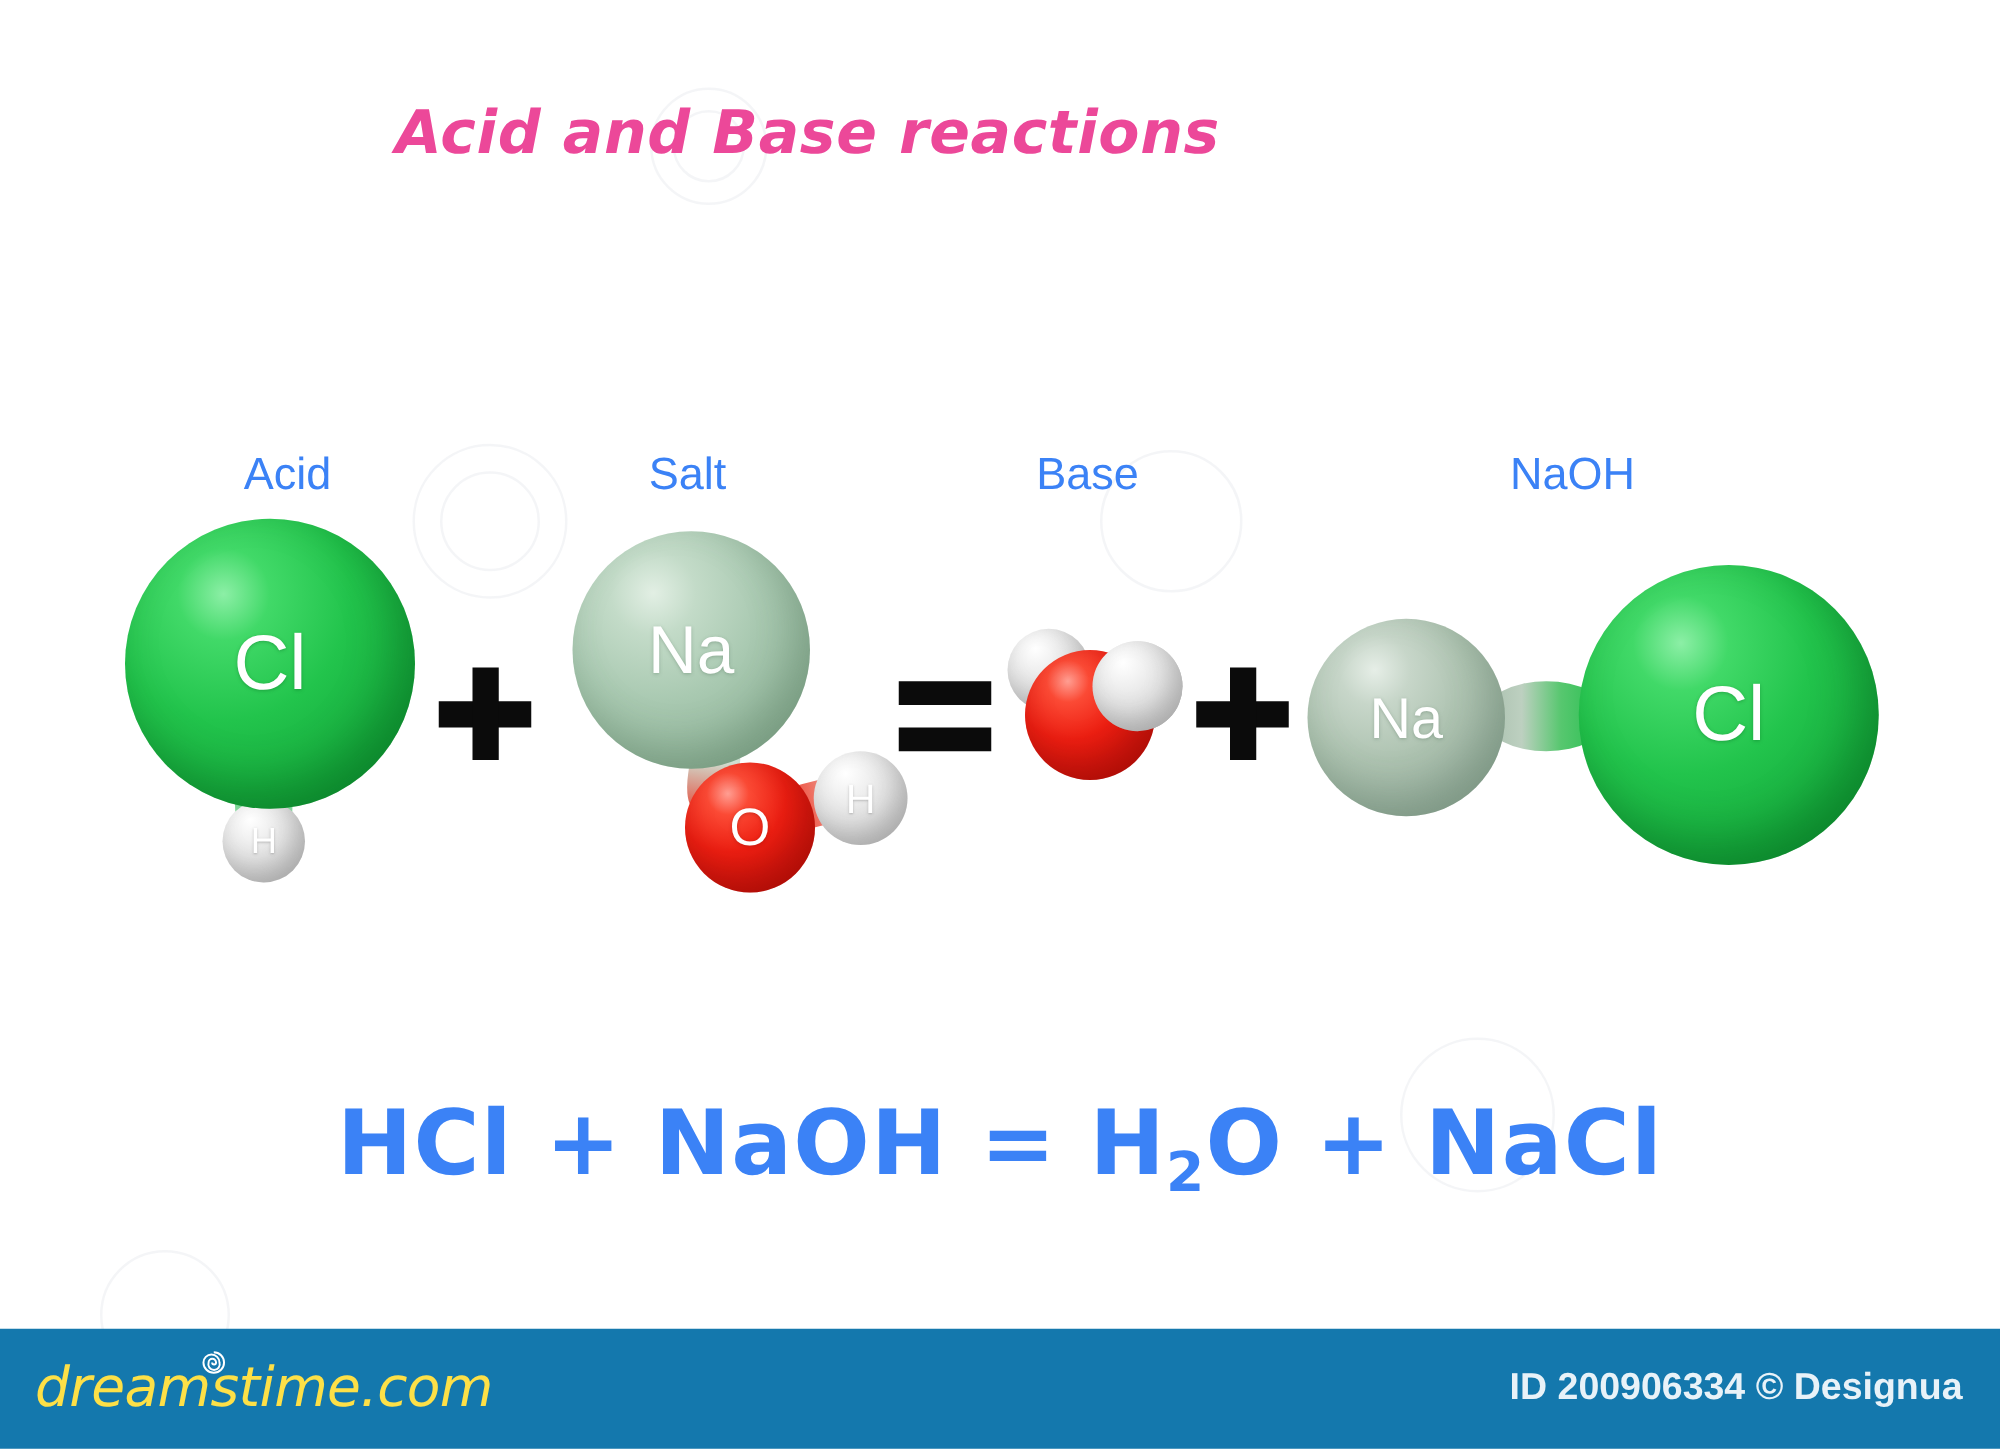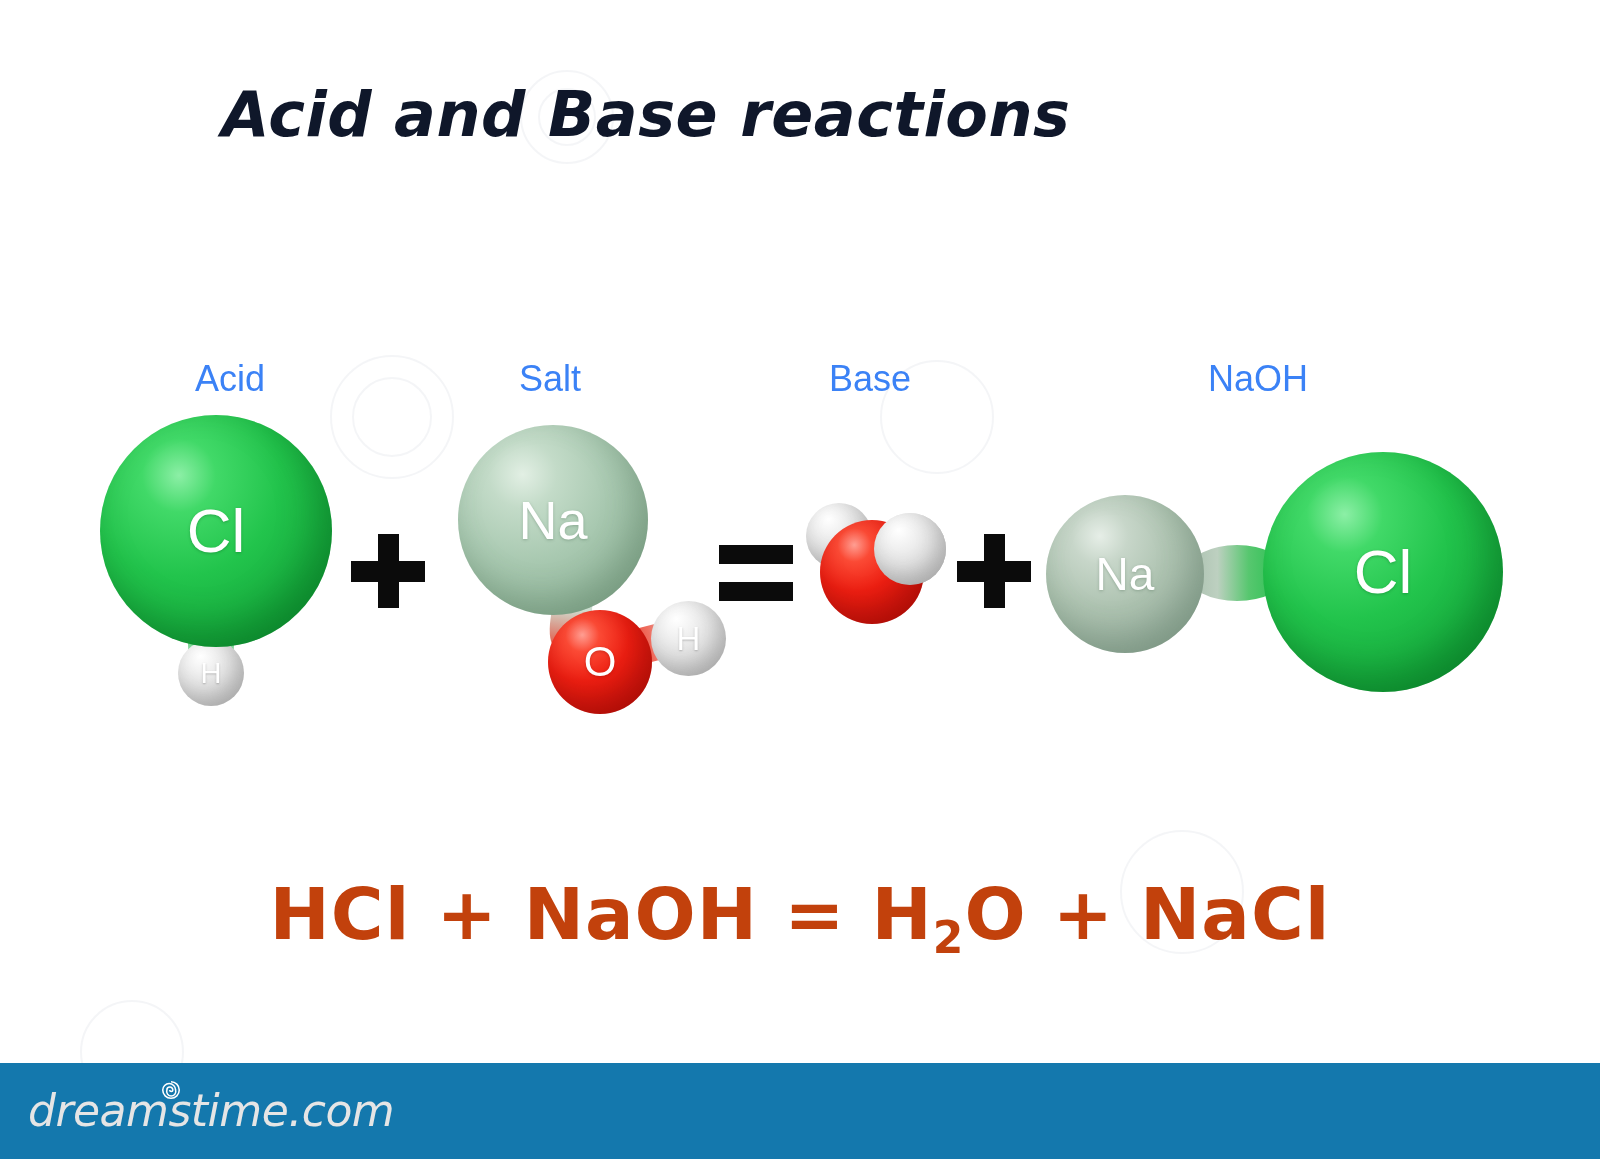--- a/index.html
+++ b/index.html
@@ -17,25 +17,25 @@
   }
 
   
   .title {
     position: absolute;
     left: 0;
     top: 78px;
     width: 1292px;
     text-align: center;
     font-family: "DejaVu Sans", sans-serif;
-    font-size: 62px;
+    font-size: 48px;
     font-weight: 700;
     font-style: italic;
     letter-spacing: 0.5px;
-    color: #0f172a;
+    color: #ec4899;
     white-space: nowrap;
   }
 
   
   .mol-label {
     position: absolute;
     font-family: "Liberation Sans", sans-serif;
     font-size: 36px;
     font-weight: 400;
     color: #3b82f6;
@@ -131,21 +131,21 @@
   
   .equation {
     position: absolute;
     left: 0;
     top: 872px;
     width: 1600px;
     text-align: center;
     font-family: "DejaVu Sans", sans-serif;
     font-size: 72px;
     font-weight: 700;
-    color: #c2410c;
+    color: #3b82f6;
     letter-spacing: 1px;
     white-space: nowrap;
   }
   .equation sub {
     font-size: 44px;
     vertical-align: -14px;
   }
 
   
   .footer {
@@ -157,21 +157,21 @@
     background: #1478ad;
   }
   .footer-logo {
     position: absolute;
     left: 28px;
     top: 22px;
     font-family: "DejaVu Sans", sans-serif;
     font-size: 44px;
     font-weight: 400;
     font-style: italic;
-    color: #e5e5e5;
+    color: #fde047;
     letter-spacing: -0.5px;
     white-space: nowrap;
   }
   .footer-spiral {
     position: absolute;
     left: 160px;
     top: 16px;
     width: 22px;
     height: 22px;
   }
@@ -276,13 +276,14 @@
 
 <div class="equation">
   <span>HCl + NaOH  =  H</span><sub>2</sub><span>O + NaCl</span>
 </div>
 
 <div class="footer">
   <svg class="footer-spiral" viewBox="0 0 24 24">
     <path d="M12 3 A9 9 0 1 1 3 12 A7 7 0 1 1 17 12 A5 5 0 1 1 7.5 12 A3 3 0 1 1 14 12 A1.6 1.6 0 1 1 10.6 12" fill="none" stroke="#ffffff" stroke-width="1.7"></path>
   </svg>
   <div class="footer-logo">dreamstime.com</div>
+  <div class="footer-credit">ID 200906334 © Designua</div>
 </div>
 
 </body></html>

